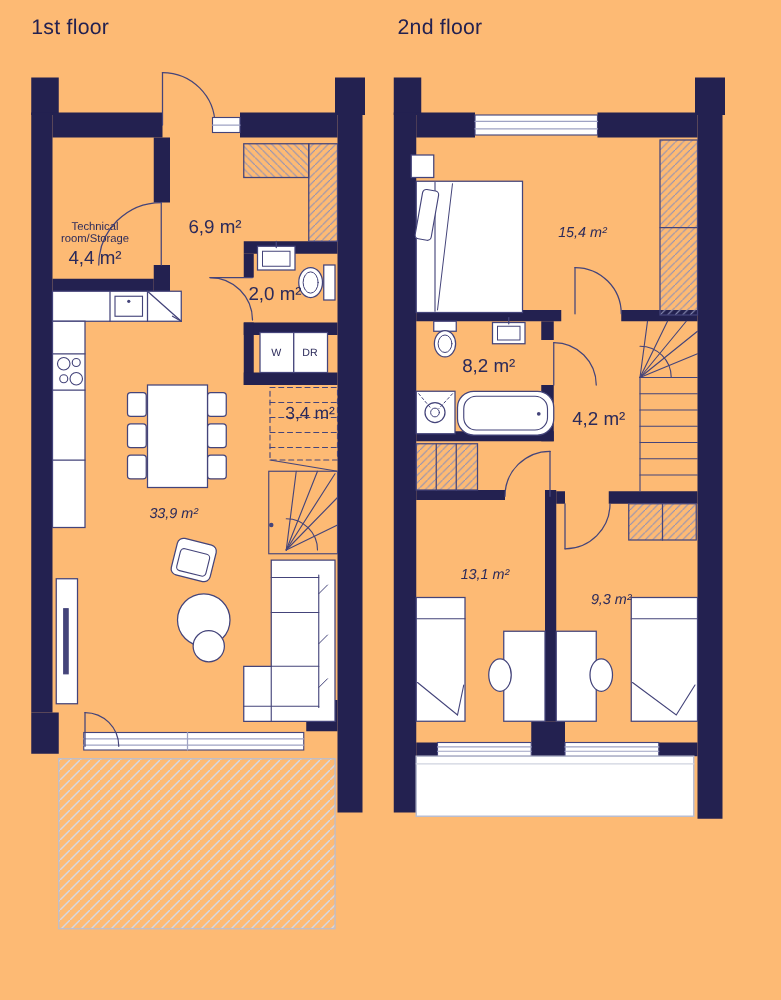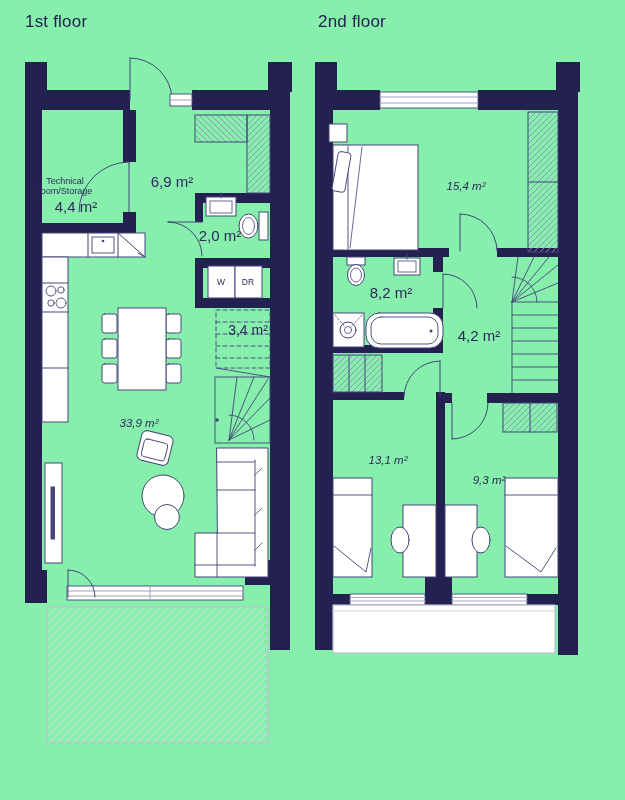--- a/index.html
+++ b/index.html
@@ -1,16 +1,16 @@
 <!DOCTYPE html>
 <html><head>
 <meta charset="utf-8">
 <style>
   html,body{margin:0;padding:0;background:#ffffff;}
-  #stage{position:relative;width:625px;height:800px;background:#86efac;overflow:hidden;
+  #stage{position:relative;width:625px;height:800px;background:#fdba74;overflow:hidden;
          font-family:"Liberation Sans",sans-serif;}
   #plan-svg{position:absolute;left:0;top:0;}
   .title{position:absolute;font-size:17px;font-weight:500;color:#232150;letter-spacing:.2px;}
   .lbl{position:absolute;transform:translate(-50%,-50%);color:#2b2a5a;font-weight:500;
        white-space:nowrap;text-align:center;line-height:1.15;}
   .lbl.small{font-size:8.5px;}
   .lbl.area{font-size:15px;}
   .lbl.big{font-size:11.5px;font-style:italic;}
   .lbl.wrap{white-space:normal;width:88px;font-size:9px;}
 </style>
@@ -323,28 +323,28 @@
     <g>
       <rect x="333" y="605" width="222" height="48" fill="#ffffff" stroke="#b9bdd0" stroke-width="1.2"></rect>
       <line x1="333" y1="611" x2="555" y2="611" stroke="#d0d3e0" stroke-width="1"></line>
     </g>
   </g>
 </svg>
 
 <div class="title" style="left:25px;top:12px">1st floor</div>
 <div class="title" style="left:318px;top:12px">2nd floor</div>
 
-<div class="lbl wrap" style="left:65px;top:186px">Technical room/Storage</div>
+<div class="lbl wrap" style="left:76px;top:186px">Technical room/Storage</div>
 <div class="lbl area" style="left:76px;top:207px">4,4 m²</div>
 <div class="lbl area" style="left:172px;top:182px">6,9 m²</div>
 <div class="lbl area" style="left:220px;top:236px">2,0 m²</div>
 <div class="lbl small" style="left:221px;top:283px">W</div>
 <div class="lbl small" style="left:248px;top:283px">DR</div>
 <div class="lbl area" style="left:248px;top:330px;font-size:14px">3,4 m²</div>
-<div class="lbl big" style="left:139px;top:424px">33,9 m²</div>
+<div class="lbl big" style="left:139px;top:412px">33,9 m²</div>
 
 <div class="lbl big" style="left:466px;top:187px">15,4 m²</div>
 <div class="lbl area" style="left:391px;top:293px">8,2 m²</div>
 <div class="lbl area" style="left:479px;top:336px">4,2 m²</div>
 <div class="lbl big" style="left:388px;top:461px">13,1 m²</div>
 <div class="lbl big" style="left:489px;top:481px">9,3 m²</div>
 
 </div>
 
 </body></html>

